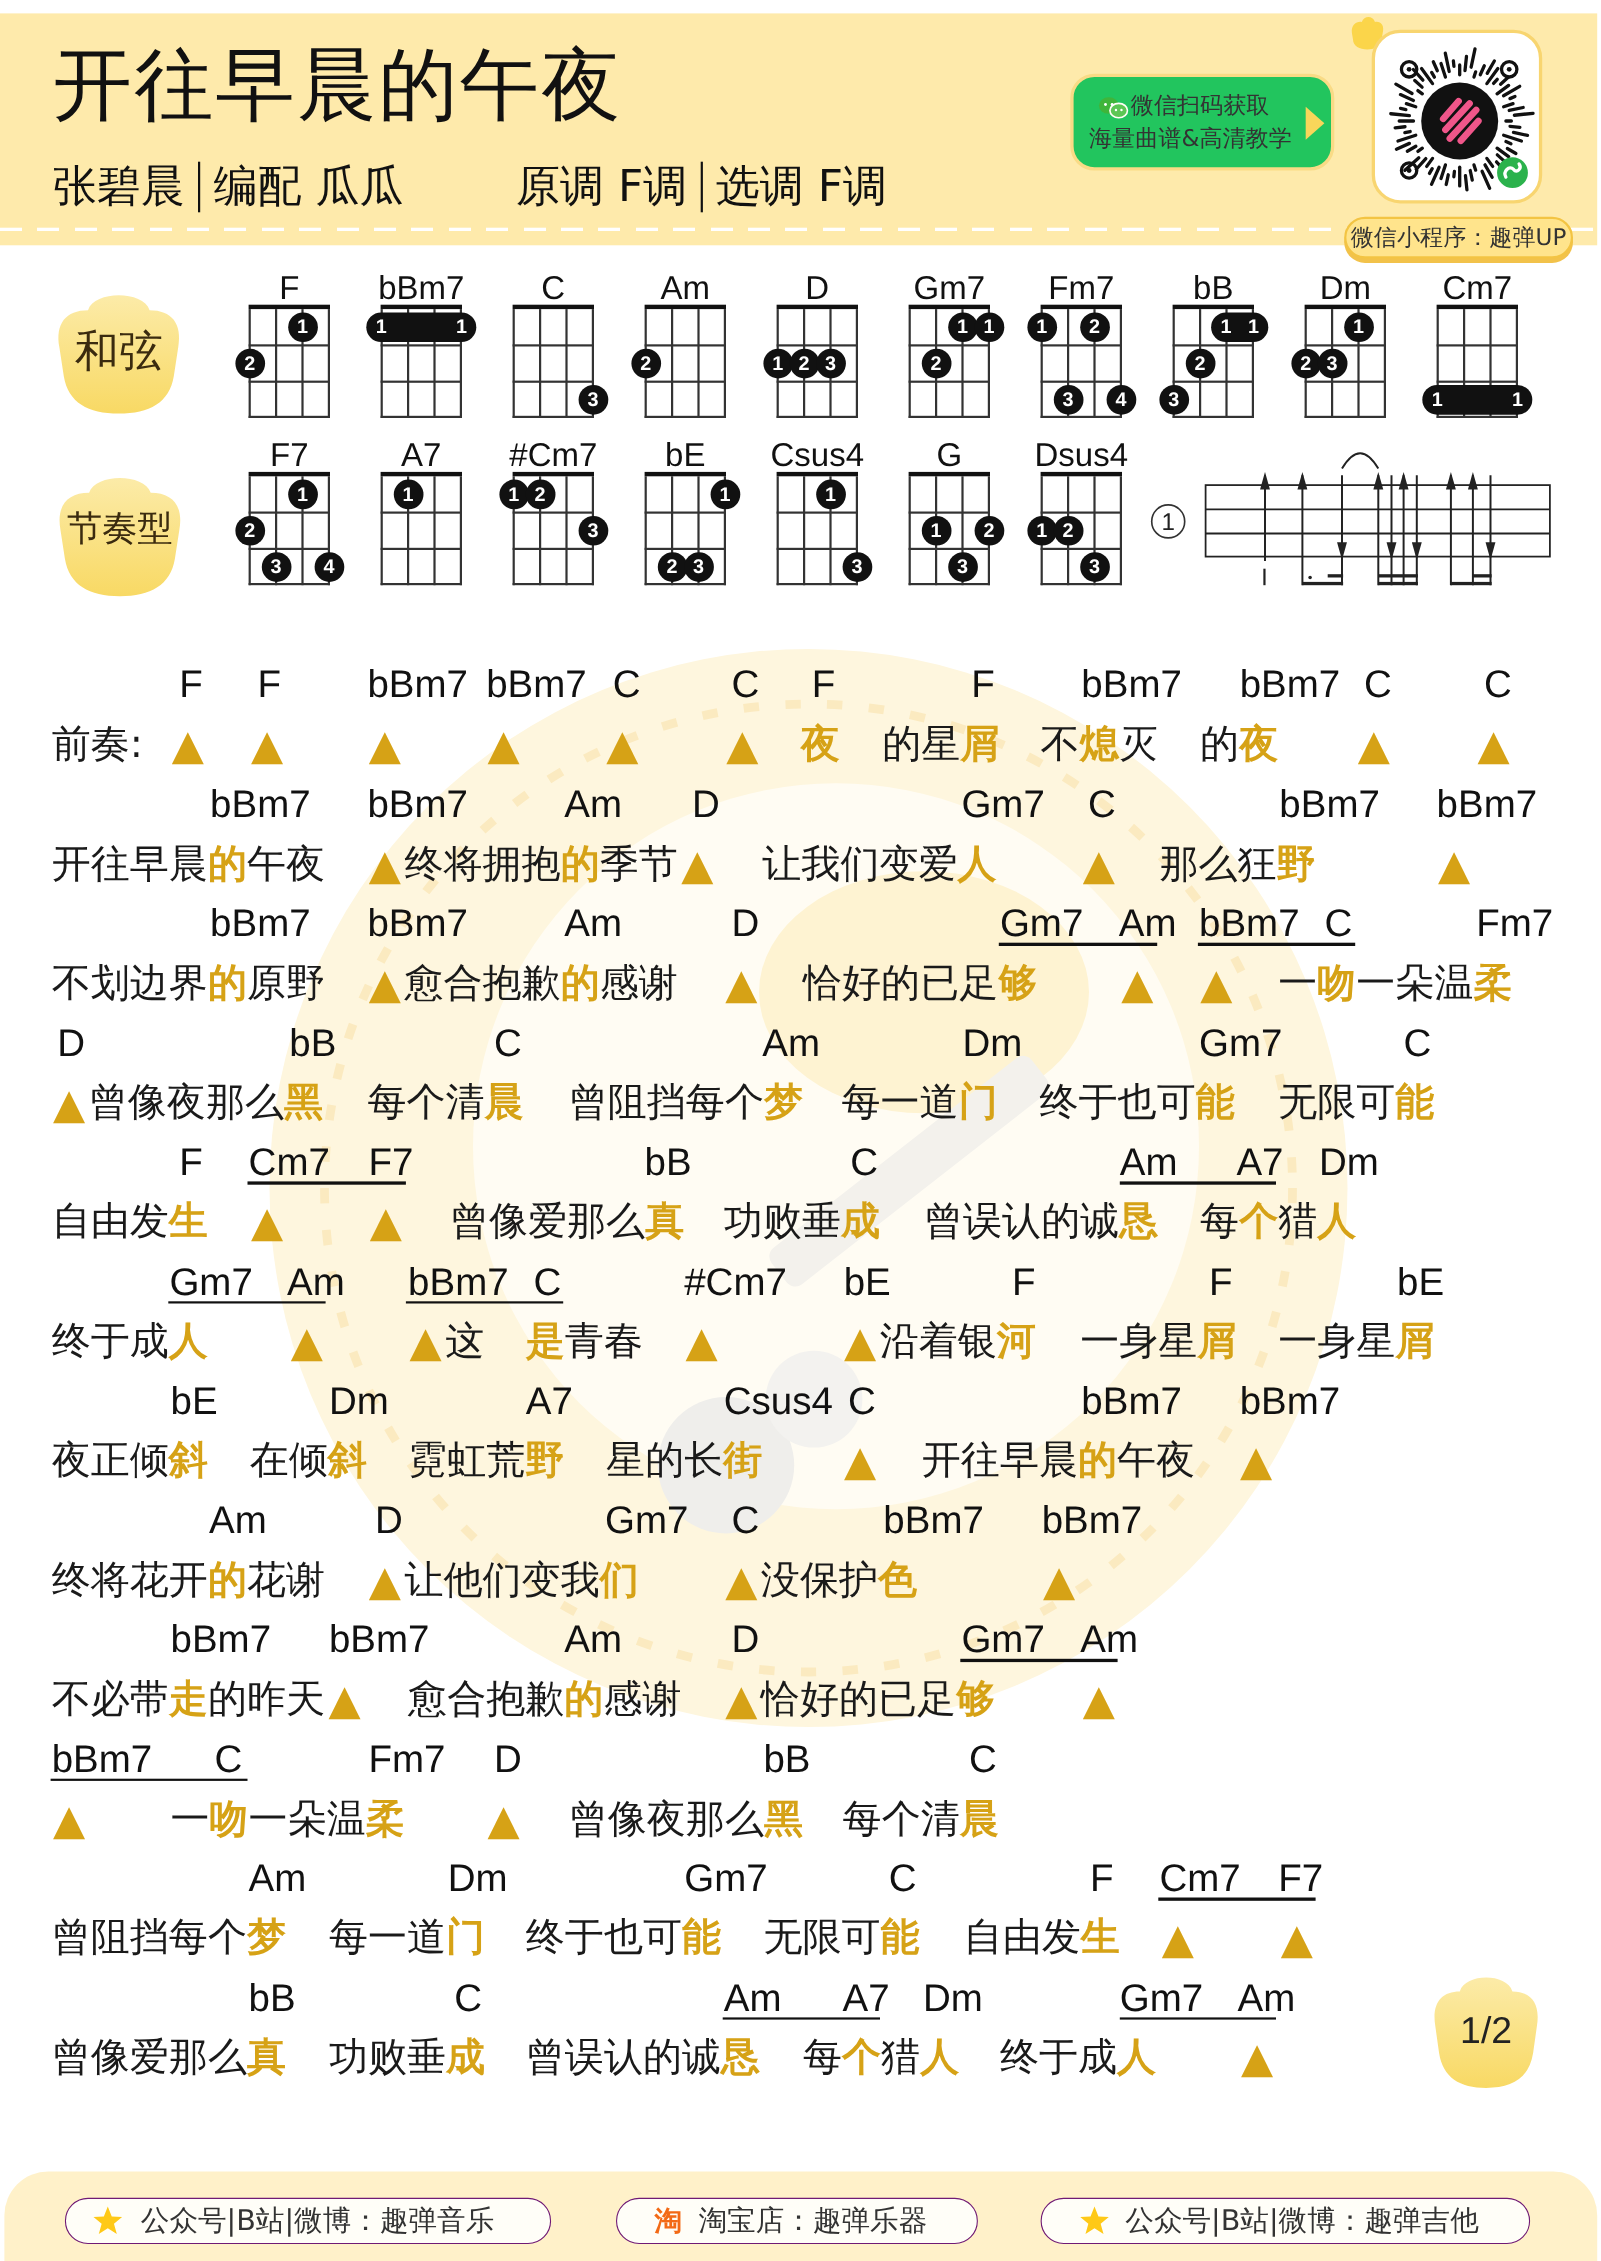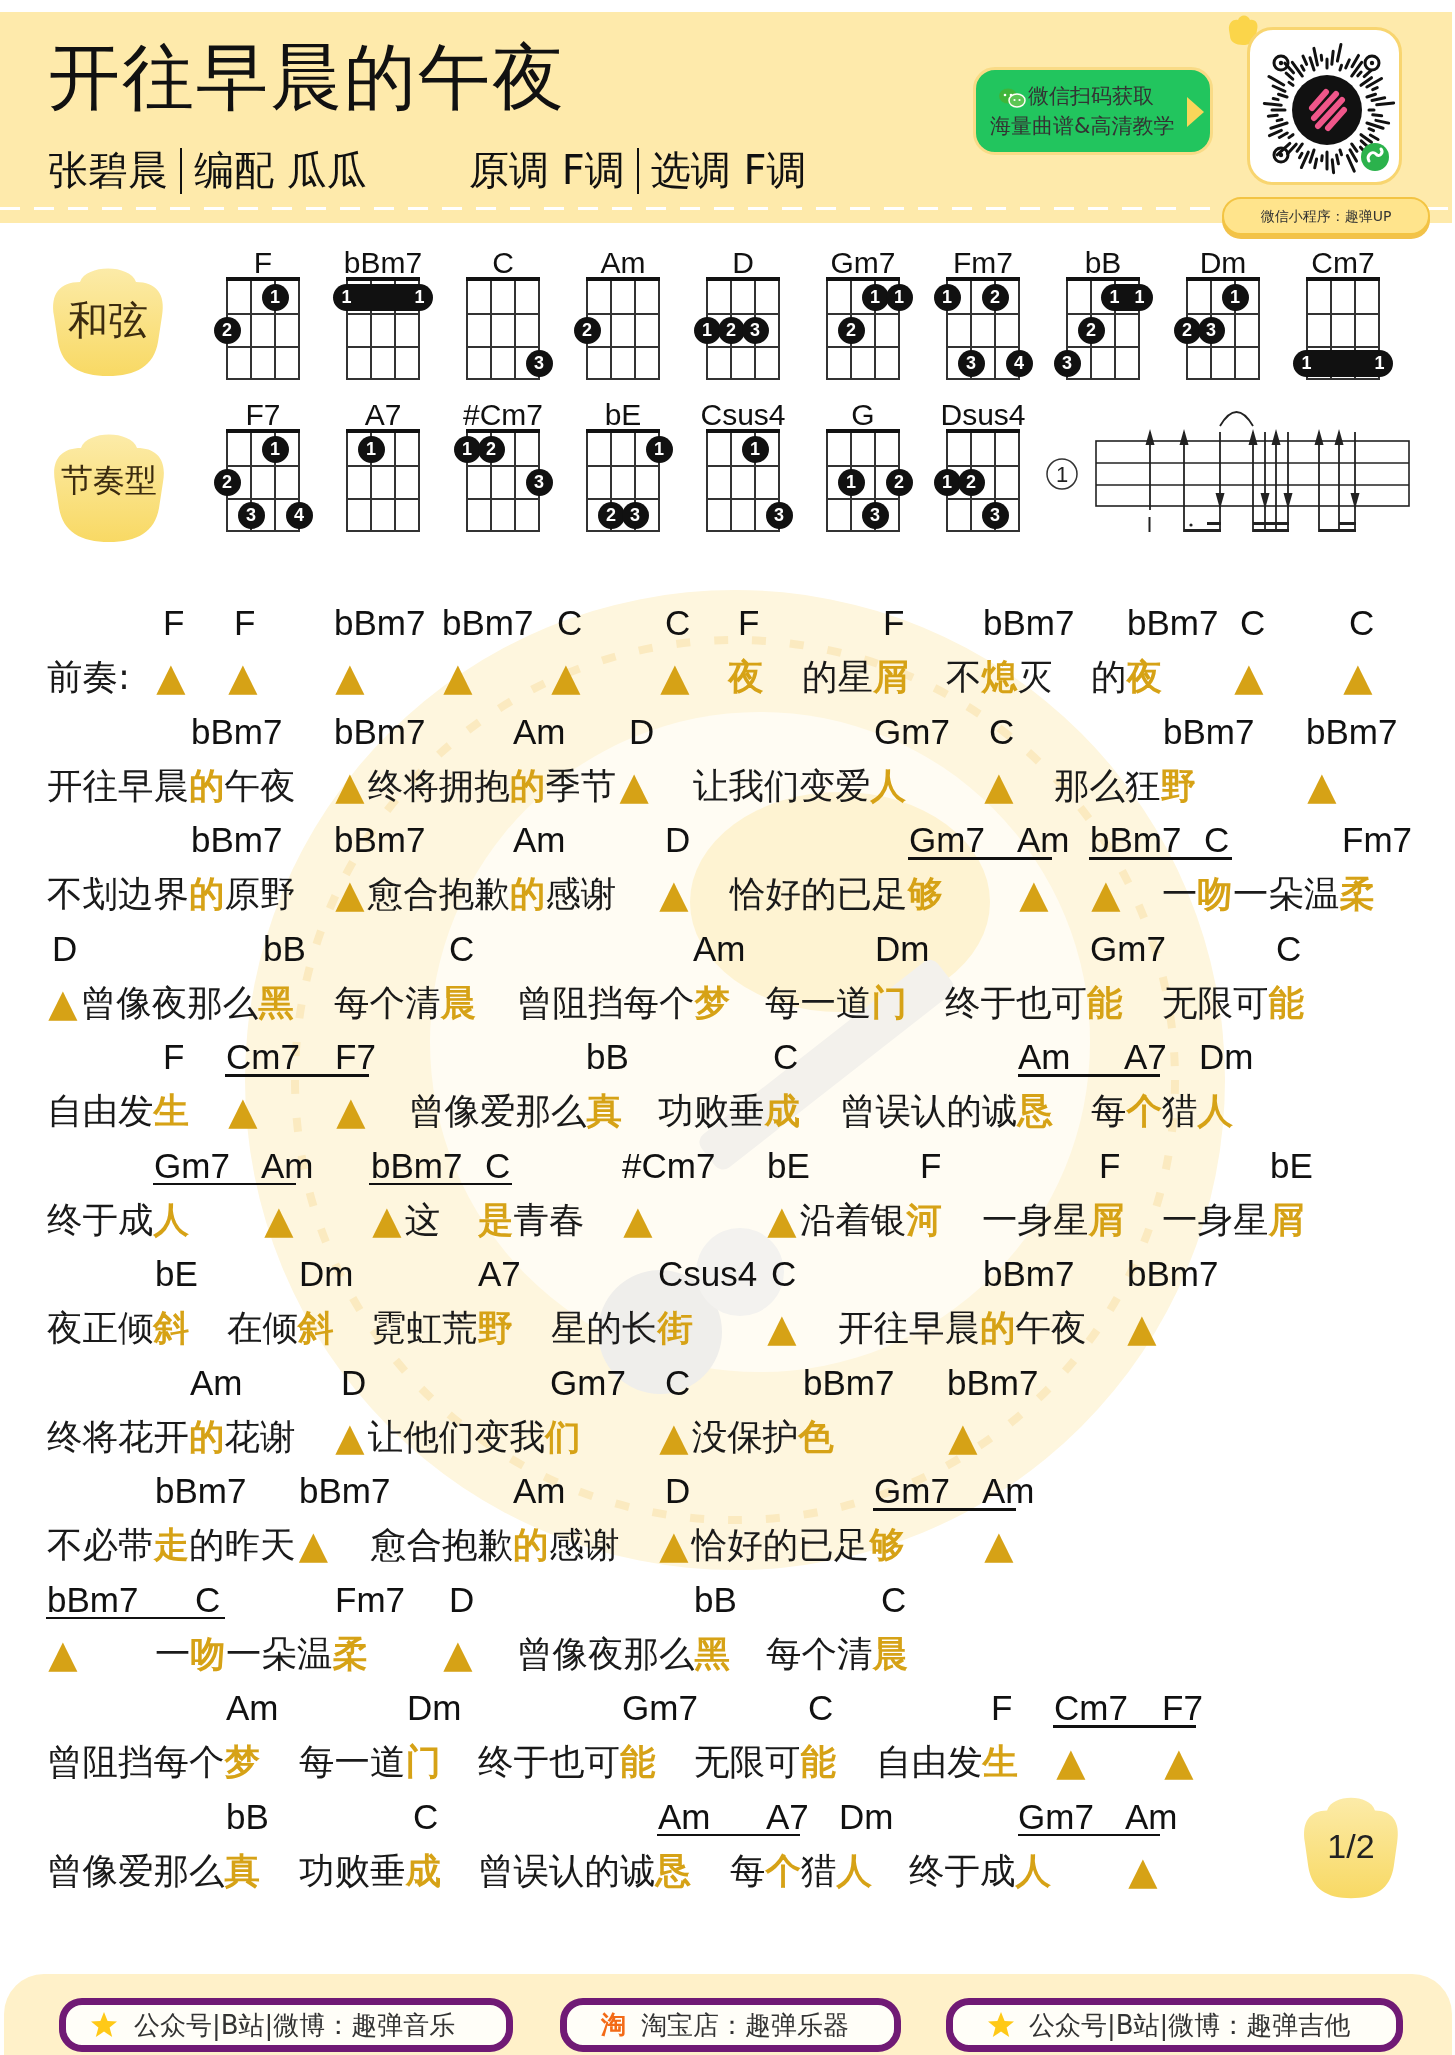--- a/index.html
+++ b/index.html
@@ -19,21 +19,21 @@
   #promo { left:973px; top:55px; width:234px; height:82px; background:#22c55e; border:3px solid #F9DB86; border-radius:22px; }
   #promo .l1 { position:absolute; left:52px; top:14px; font-size:21px; line-height:24px; color:#333; white-space:nowrap; }
   #promo .l2 { position:absolute; left:14px; top:44px; font-size:21px; line-height:24px; color:#333; white-space:nowrap; }
   #promo .arrow { position:absolute; left:211px; top:27px; width:0; height:0;
      border-top:15px solid transparent; border-bottom:15px solid transparent; border-left:17px solid #F9D65A; }
   #promo .wx { position:absolute; left:22px; top:17px; width:28px; height:22px; }
 
   #qr-card { left:1247px; top:15px; width:149px; height:152px; background:#fff; border:3px solid #F8D570; border-radius:26px; }
   #qr-blob { left:1226px; top:2px; width:34px; height:32px; }
   #mini-pill { left:1222px; top:185px; width:204px; height:34px; background:#FFE48C; border:2px solid #F3C443; border-radius:19px;
-     box-shadow:0 4px 0 #F2C24A; text-align:center; font-size:14px; line-height:34px; color:#333; white-space:nowrap; }
+     box-shadow:0 4px 0 #F2C24A; text-align:center; font-size:21px; line-height:34px; color:#333; white-space:nowrap; }
 
   
   .blob { position:absolute; }
   .blob svg { position:absolute; left:0; top:0; }
   .blob .btxt { position:absolute; left:0; width:100%; text-align:center; color:#3B2B0F; white-space:nowrap; }
 
   
   .chord { position:absolute; width:120px; height:140px; }
   .chord-name { position:absolute; left:0; top:1px; width:120px; text-align:center; font-family:"Liberation Sans", sans-serif;
      font-size:30px; line-height:30px; color:#111; white-space:nowrap; }
@@ -63,21 +63,21 @@
   .word { position:absolute; top:57px; height:36px; white-space:nowrap; font-size:35.5px; line-height:36px; color:#1a1a1a; }
   .word span { display:inline-block; vertical-align:top; height:36px; line-height:36px; }
   .word .hl { color:#D6A216; font-weight:bold; }
   .word .tri { width:35.7px; text-align:center; color:#D6A216; font-size:38px; font-family:"DejaVu Sans", sans-serif; }
 
   
   #page-badge { left:1298px; top:1776px; width:106px; height:112px; z-index:2; }
 
   
   #footer { left:4px; top:1962px; width:1448px; height:93px; background:#FFF1C9; border-radius:40px 40px 0 0; }
-  .pill { position:absolute; top:1986px; height:40px; background:#FFFEF8; border:7px solid #701a75; border-radius:23px; white-space:nowrap; }
+  .pill { position:absolute; top:1986px; height:40px; background:#FFFEF8; border:1px solid #701a75; border-radius:23px; white-space:nowrap; }
   .pill .ptxt { position:absolute; top:0; font-size:26px; line-height:40px; color:#333; }
   .pill .star { position:absolute; top:6px; width:28px; height:28px; }
   .pill .tb { position:absolute; top:0; font-size:25px; line-height:40px; font-weight:bold; color:#F36A16; }
 </style>
 </head>
 <body>
 
 <div id="page">
 
   <div id="header-band" class="abs"></div>

